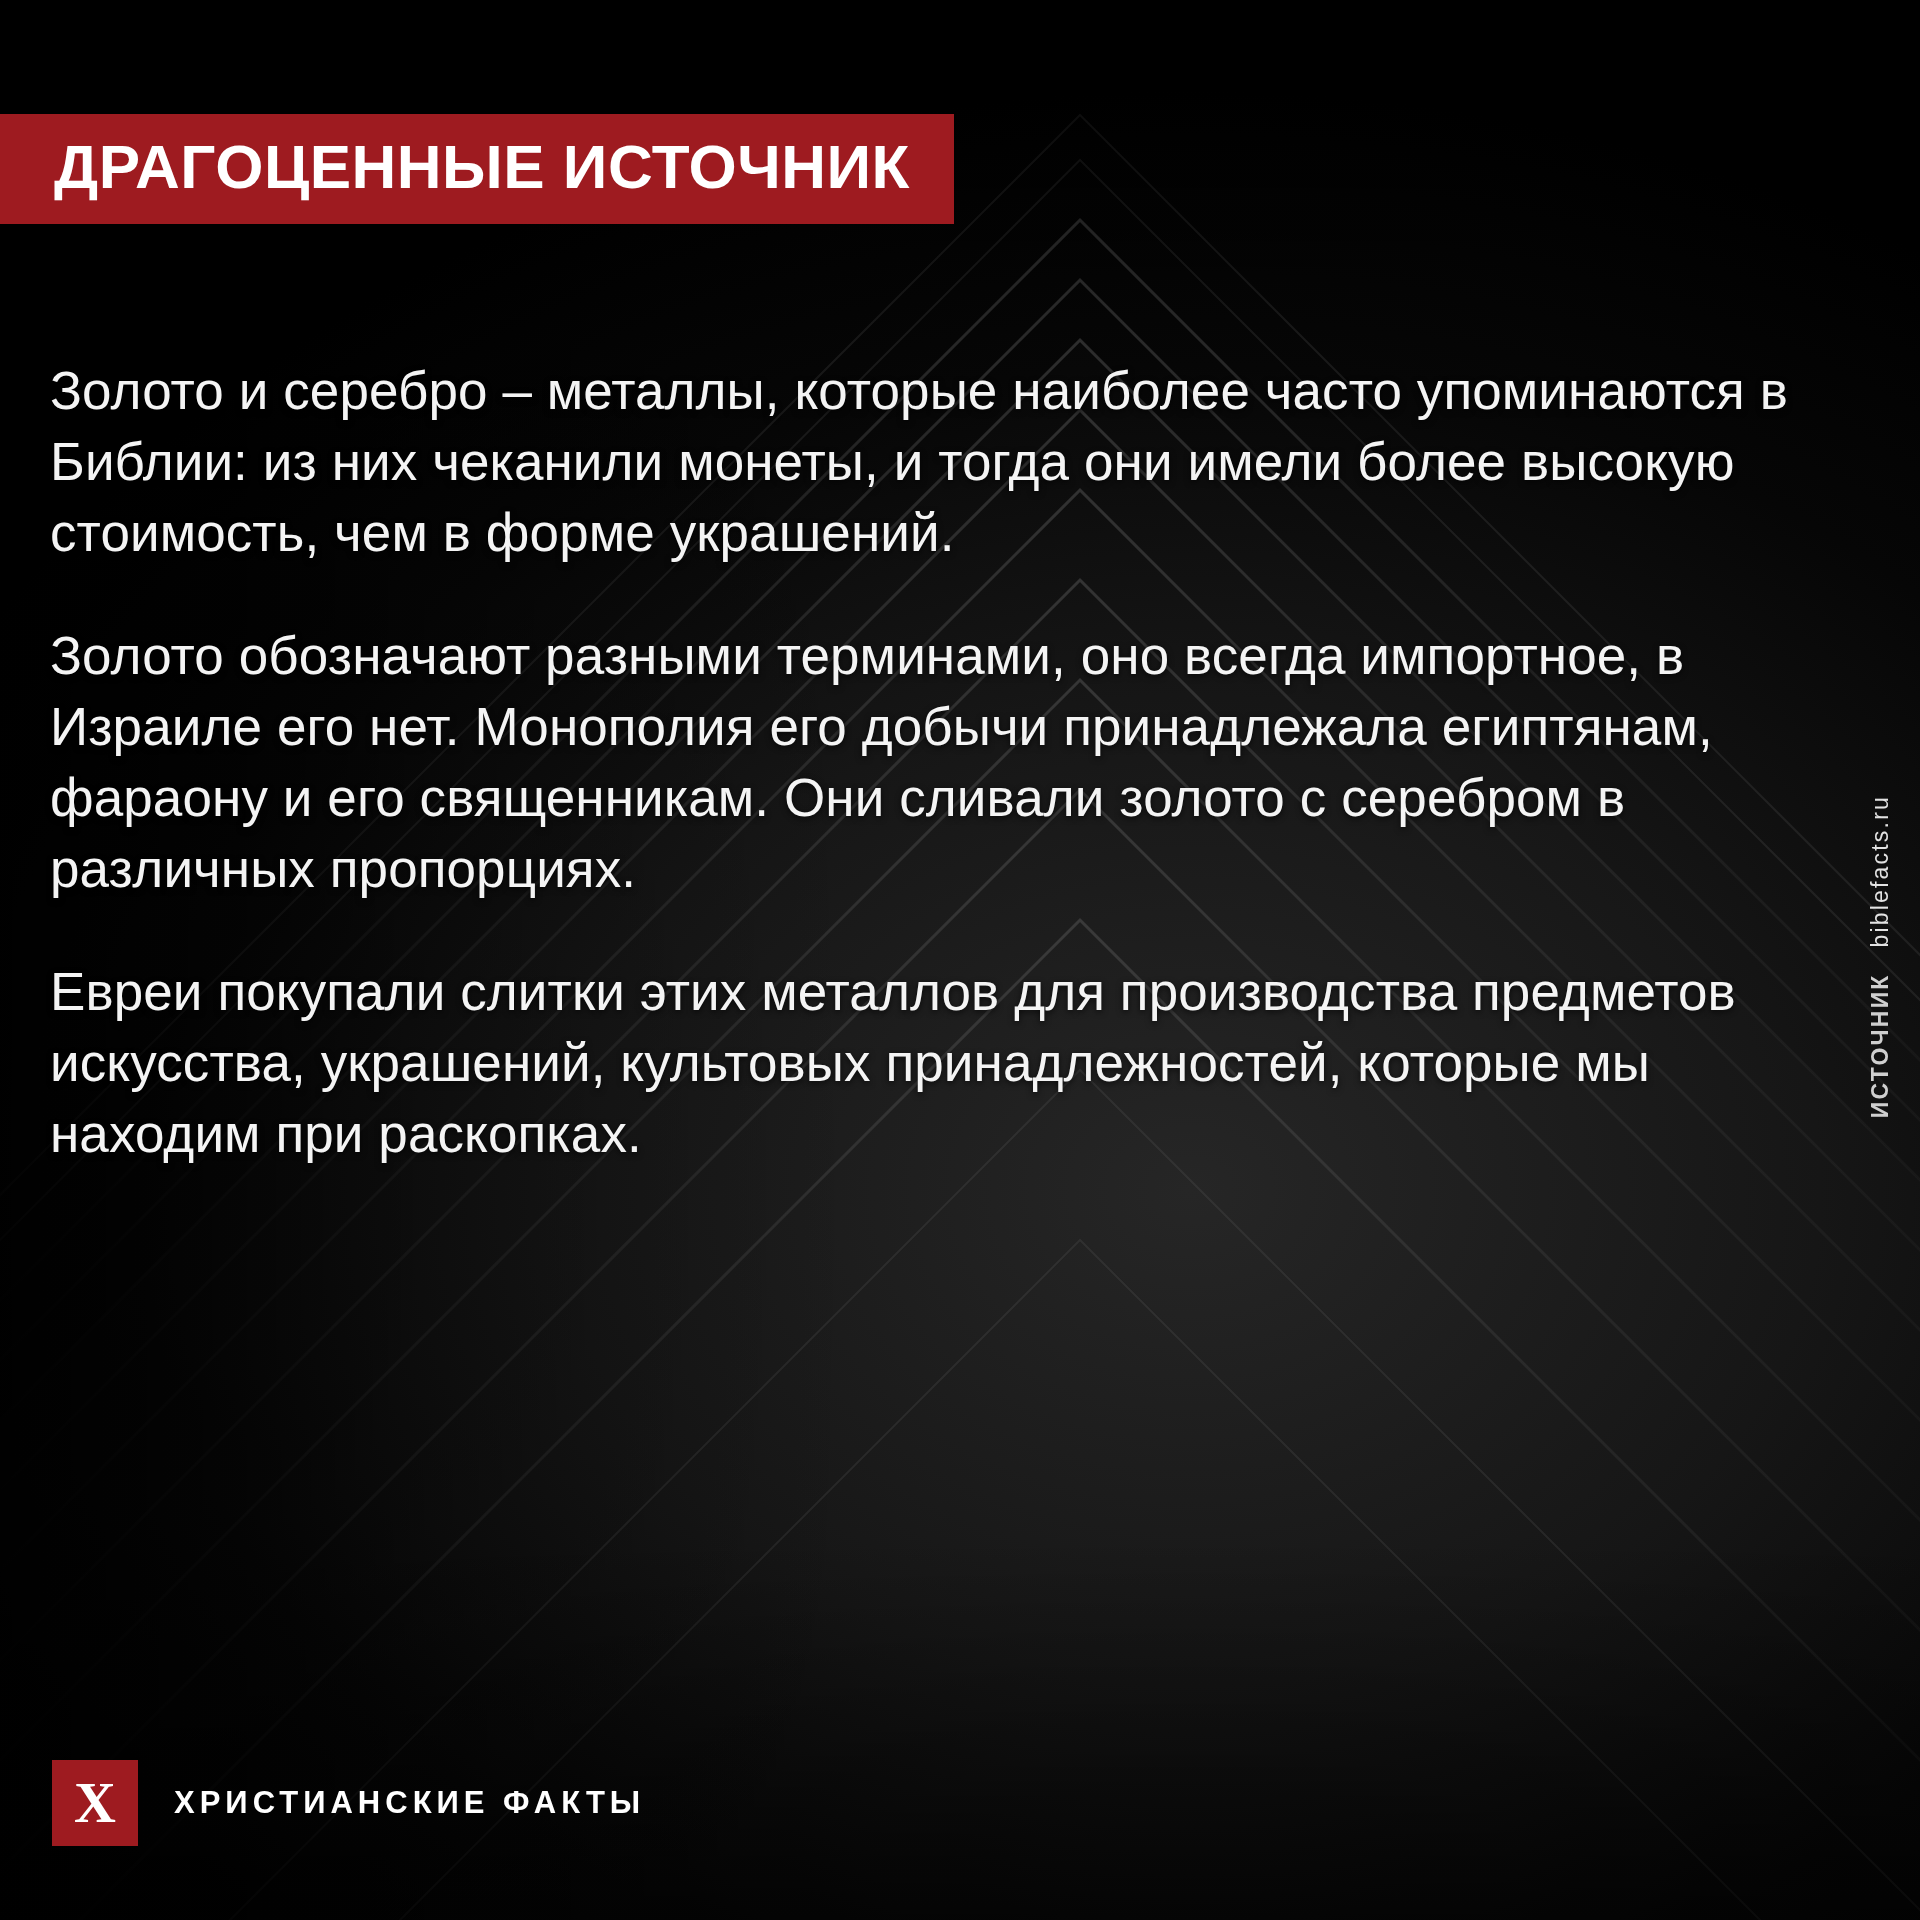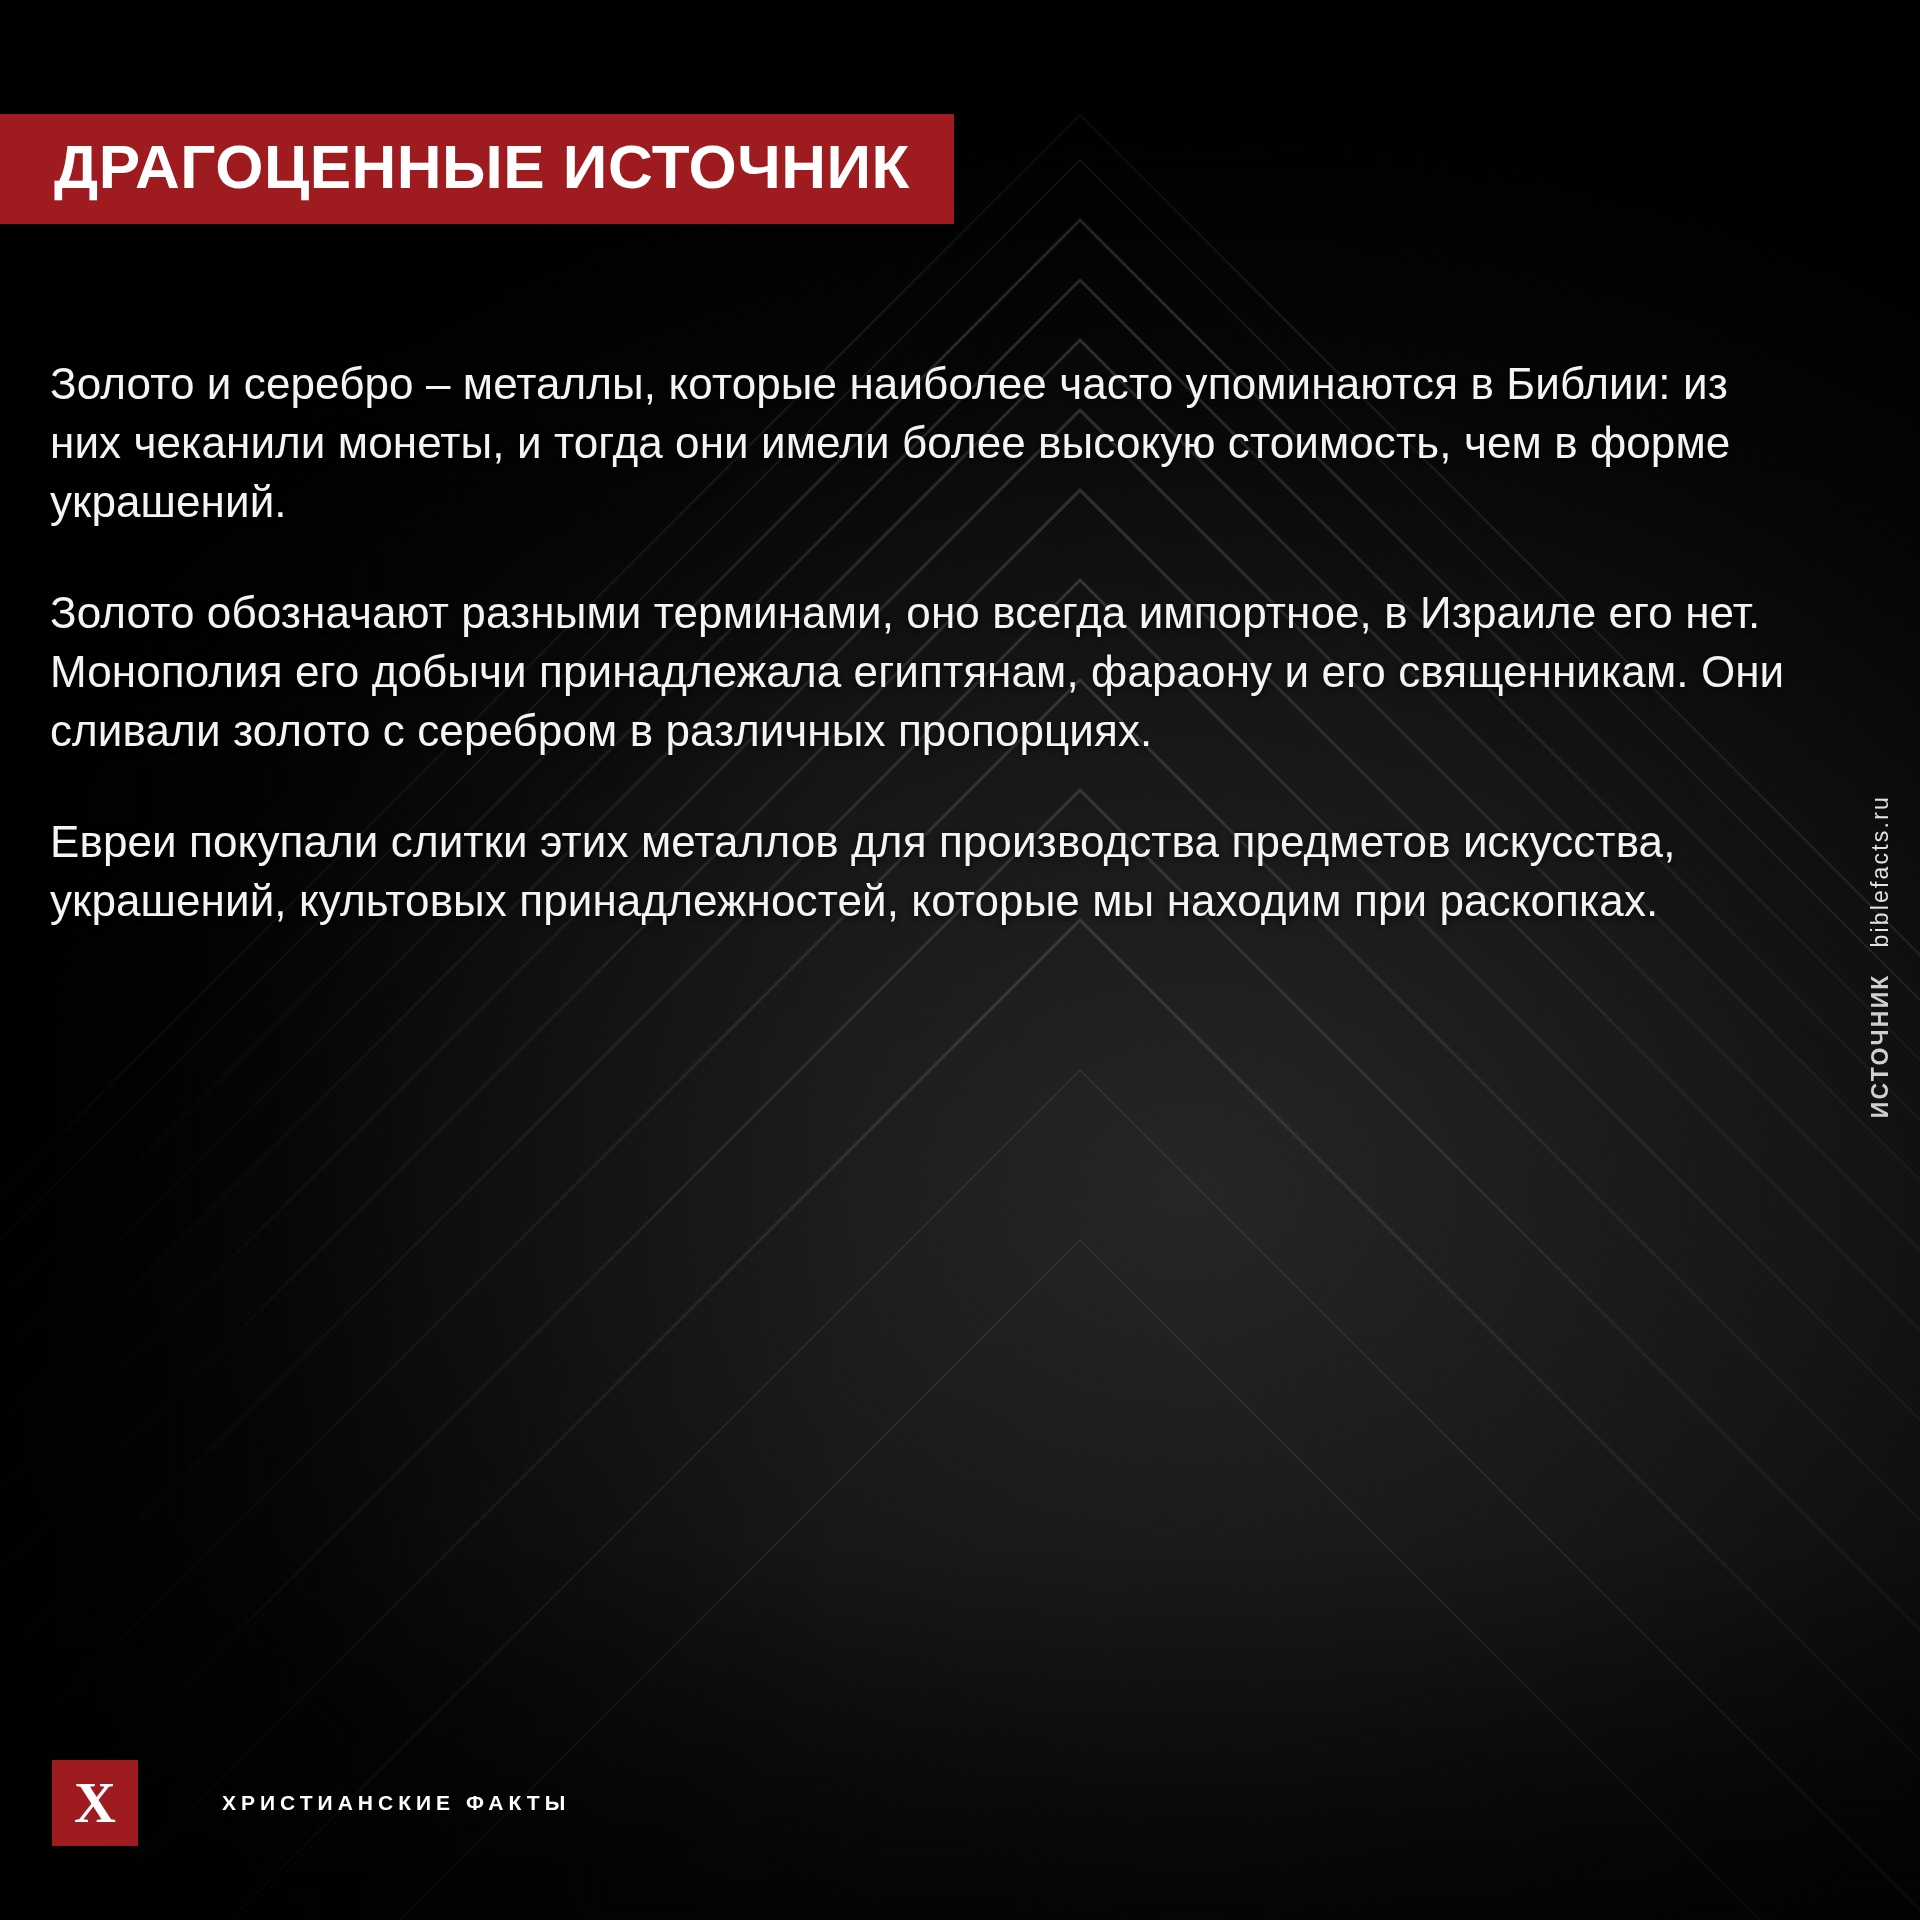--- a/index.html
+++ b/index.html
@@ -59,21 +59,21 @@
 
   
   .content {
     position: absolute;
     left: 50px;
     top: 355px;
     width: 1740px;
   }
   .para {
     margin: 0 0 52px 0;
-    font-size: 44px;
+    font-size: 53px;
     line-height: 1.34;
     font-weight: 400;
     color: #f4f4f4;
     letter-spacing: 0.1px;
     text-shadow: 0 2px 6px rgba(0,0,0,0.7);
   }
   .para:last-child { margin-bottom: 16px; }
 
   
   .source {
@@ -120,25 +120,24 @@
     content: "";
     position: absolute;
     left: 13px;
     right: 13px;
     height: 3px;
     background: #9e1b20;
   }
   .logo-box::before { top: 20px; }
   .logo-box::after { bottom: 20px; }
   .brand-name {
-    font-size: 21px;
+    font-size: 31px;
     font-weight: 700;
     letter-spacing: 5px;
     color: #ffffff;
-    margin-left: 48px;
   }
 </style>
 </head>
 <body>
 
 <div class="card">
 
   <div class="bg-pattern">
     <svg viewBox="0 0 1920 1920" preserveAspectRatio="none" aria-hidden="true">
       <defs>

